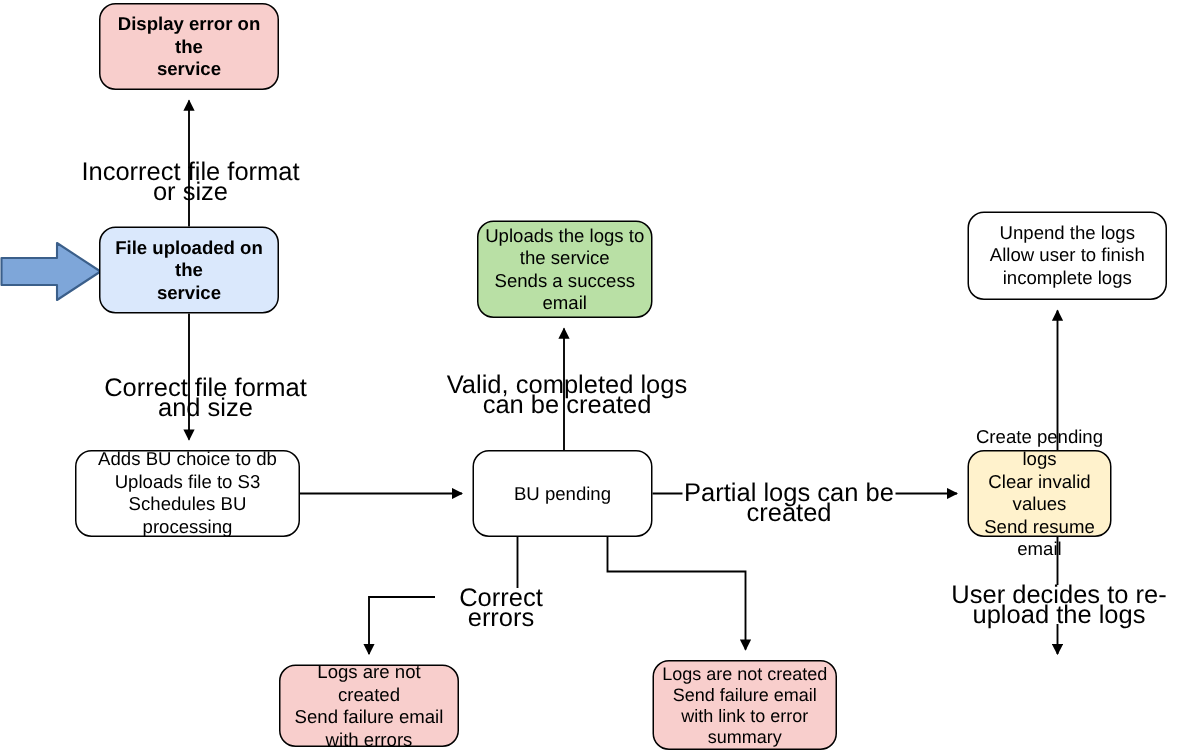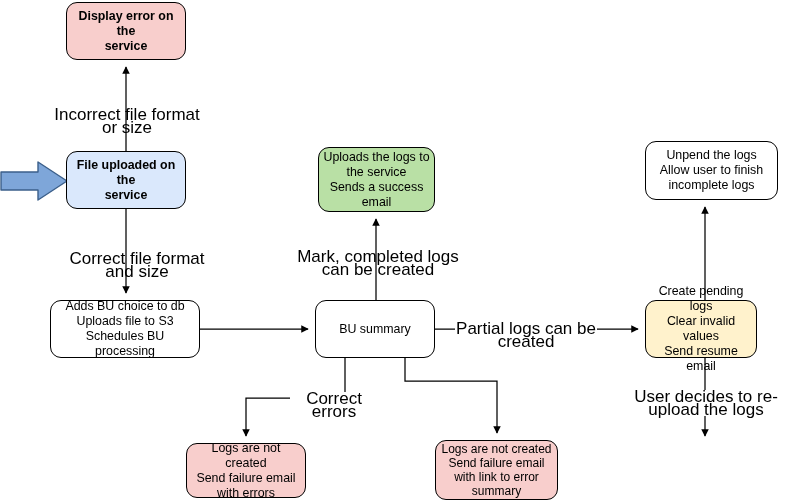--- a/index.html
+++ b/index.html
@@ -109,30 +109,30 @@
   </div>
 
   <div class="node" style="left:318px; top:147px; width:117px; height:65px; background:#b9e0a5;">
     <span>Uploads the logs to
 the service
 Sends a success
 email</span>
   </div>
 
   <div class="node" style="left:315px; top:300px; width:120px; height:58px; background:#ffffff;">
-    <span>BU summary</span>
+    <span>BU pending</span>
   </div>
 
   <div class="node" style="left:645px; top:141px; width:133px; height:59px; background:#ffffff;">
     <span>Unpend the logs
 Allow user to finish
 incomplete logs</span>
   </div>
 
-  <div class="node" style="left:645px; top:300px; width:112px; height:58px; background:#fff2cc;">
+  <div class="node" style="left:645px; top:300px; width:96px; height:58px; background:#fff2cc;">
     <span>Create pending logs
 Clear invalid values
 Send resume email</span>
   </div>
 
   <div class="node" style="left:186px; top:443px; width:120px; height:55px; background:#f8cecc;">
     <span>Logs are not created
 Send failure email
 with errors</span>
   </div>
@@ -142,21 +142,21 @@
 Send failure email
 with link to error
 summary</span>
   </div>
 
 
   <div class="edge-label" style="left:52px; top:108px; width:150px;">Incorrect file format or size</div>
 
   <div class="edge-label" style="left:54px; top:252px; width:146px;margin-left:10px;">Correct file format and size</div>
 
-  <div class="edge-label" style="left:283px; top:250px; width:190px;">Mark, completed logs can be created</div>
+  <div class="edge-label" style="left:283px; top:250px; width:190px;">Valid, completed logs can be created</div>
 
 
   <div class="edge-label" style="left:455px; top:322px; width:142px; background:#ffffff;">Partial logs can be created</div>
 
   <div class="edge-label" style="left:290px; top:392px; width:88px; background:#ffffff;">Correct errors</div>
 
 
   <div class="edge-label" style="left:617px; top:390px; width:178px; background:#ffffff;">User decides to re-upload the logs</div>
 
 </div>

